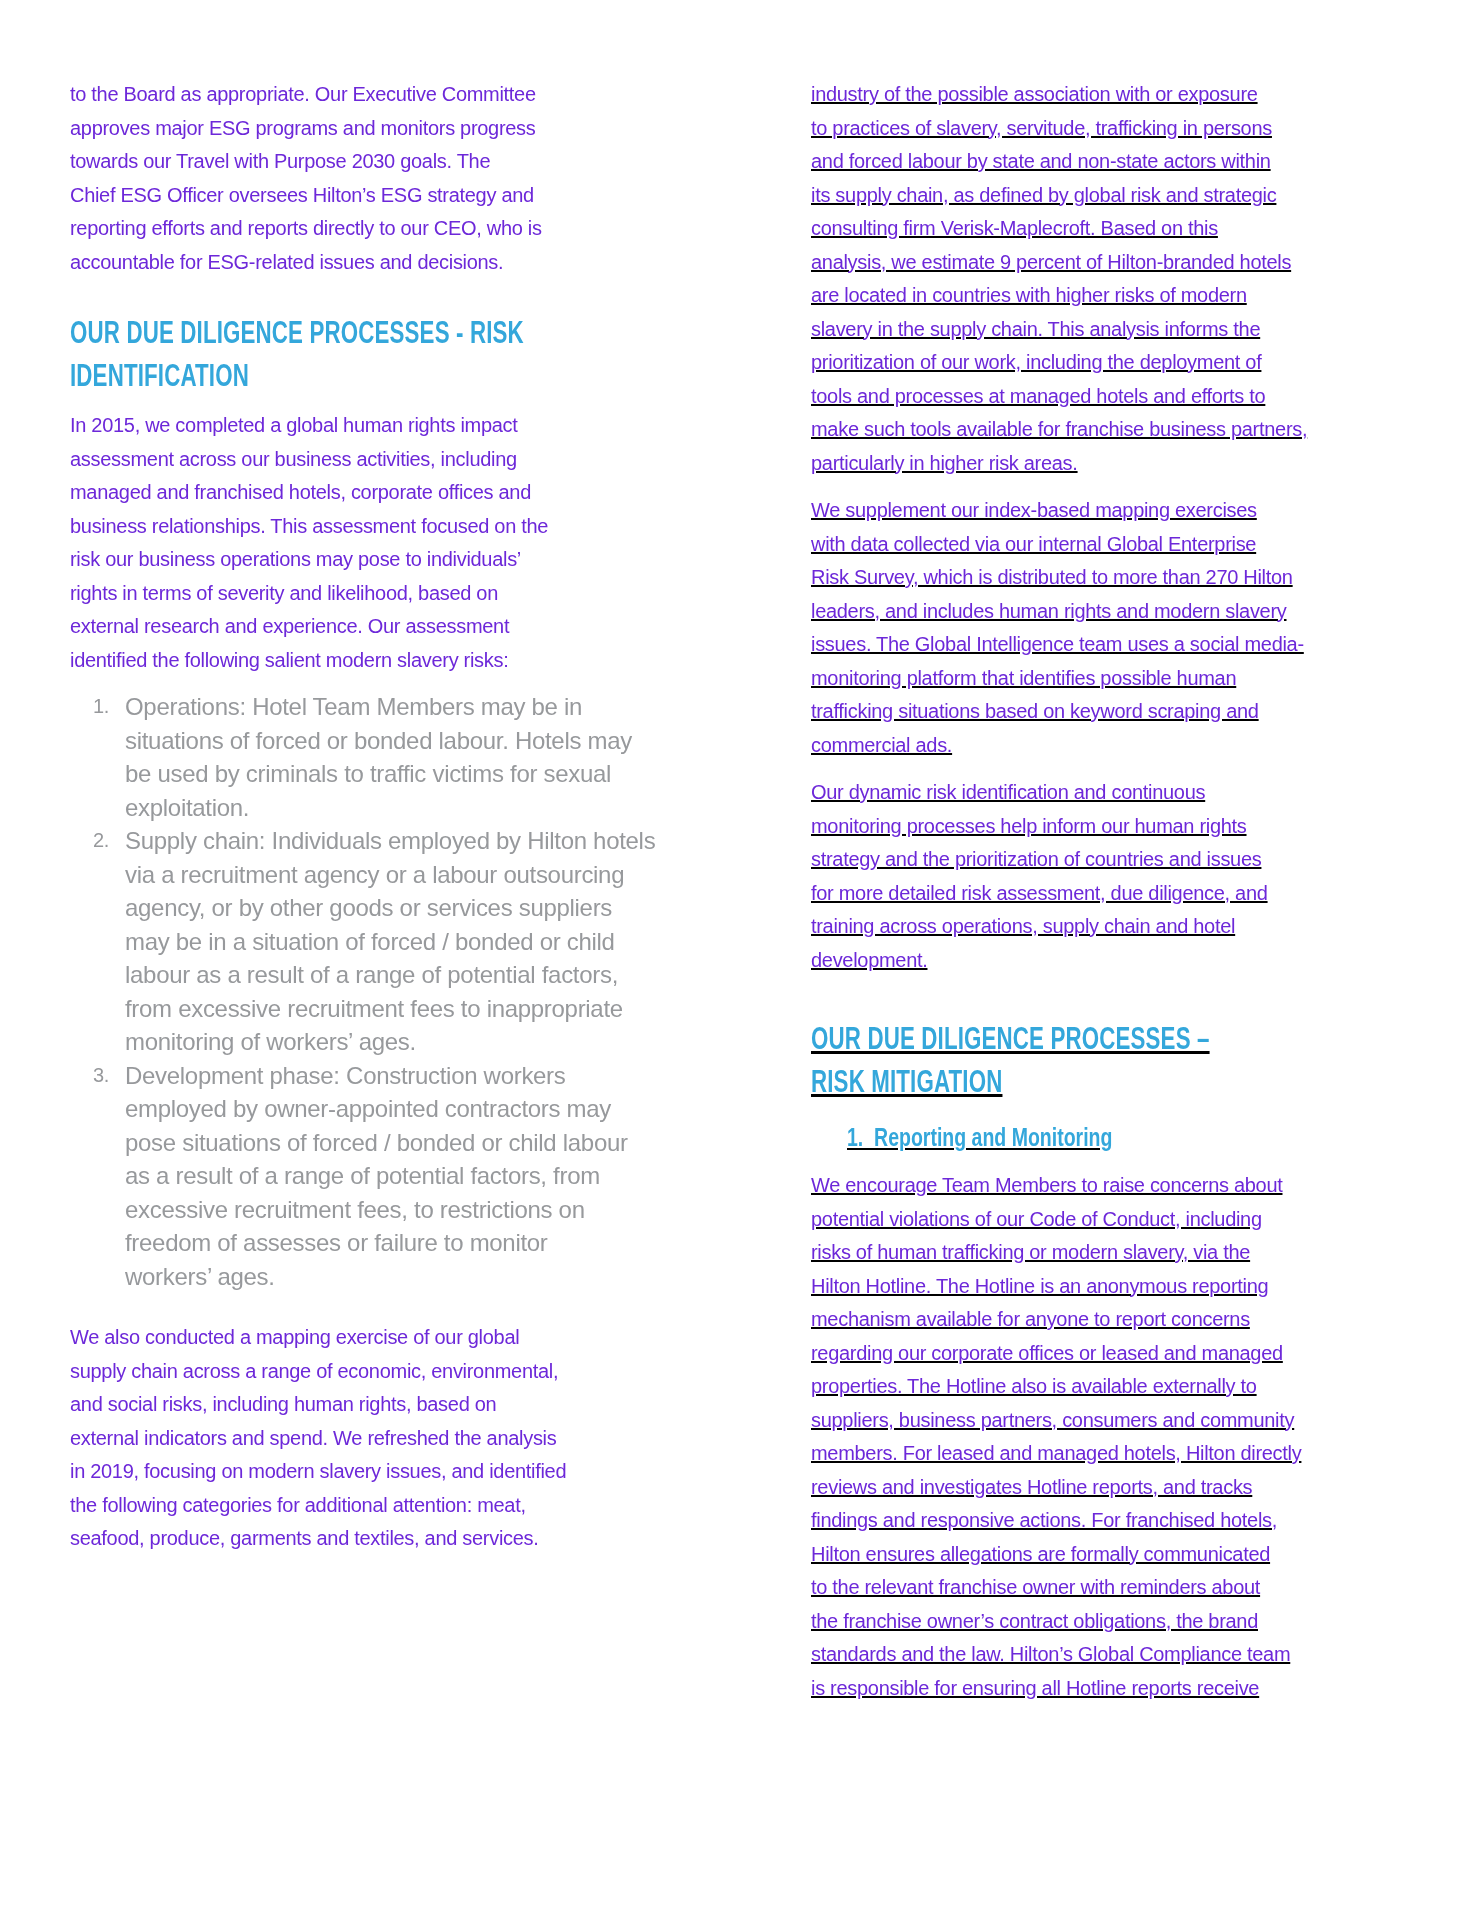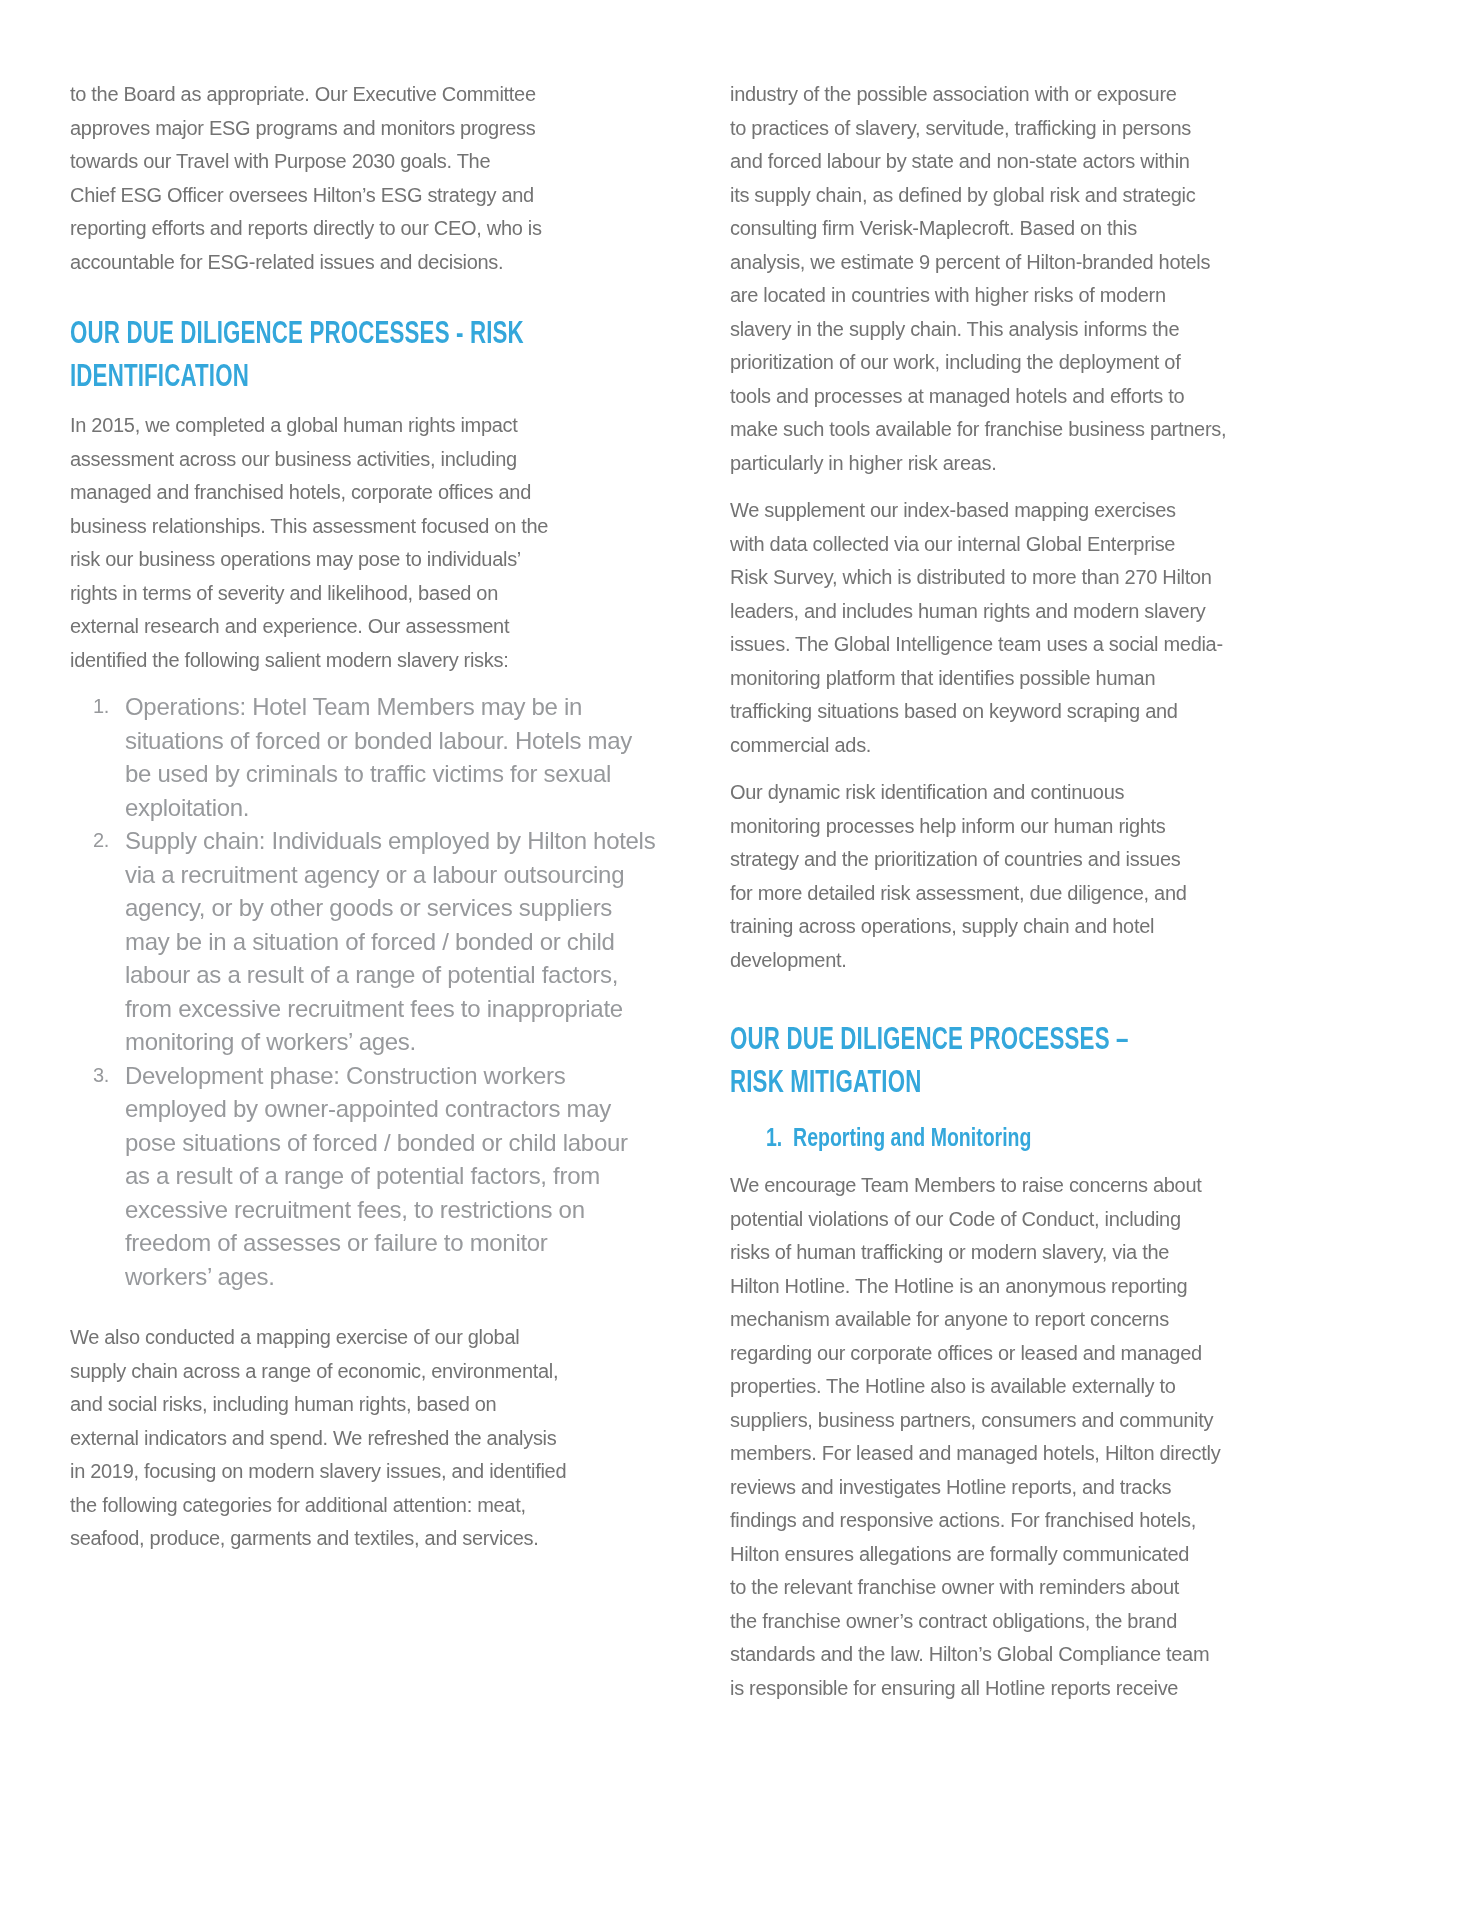--- a/index.html
+++ b/index.html
@@ -17,29 +17,29 @@
   .page {
     position: absolute;
     inset: 0;
     background: #ffffff;
   }
   .col {
     position: absolute;
     top: 78px;
   }
   .col-left  { left: 70px;  width: 650px; }
-  .col-right { left: 730px; width: 670px; }
+  .col-right { left: 811px; width: 670px; text-decoration: underline; }
 
   p.body {
     margin: 0 0 13px 0;
     font-size: 20px;
     line-height: 33.5px;
     letter-spacing: -0.3px;
     font-weight: 400;
-    color: #737373;
+    color: #6d28d9;
     white-space: pre-line;
   }
   .col-right p.body { margin-bottom: 14px; }
 
   h1.section {
     font-size: 31px;
     line-height: 43px;
     font-weight: 700;
     color: #34A7DB;
     white-space: pre-line;

